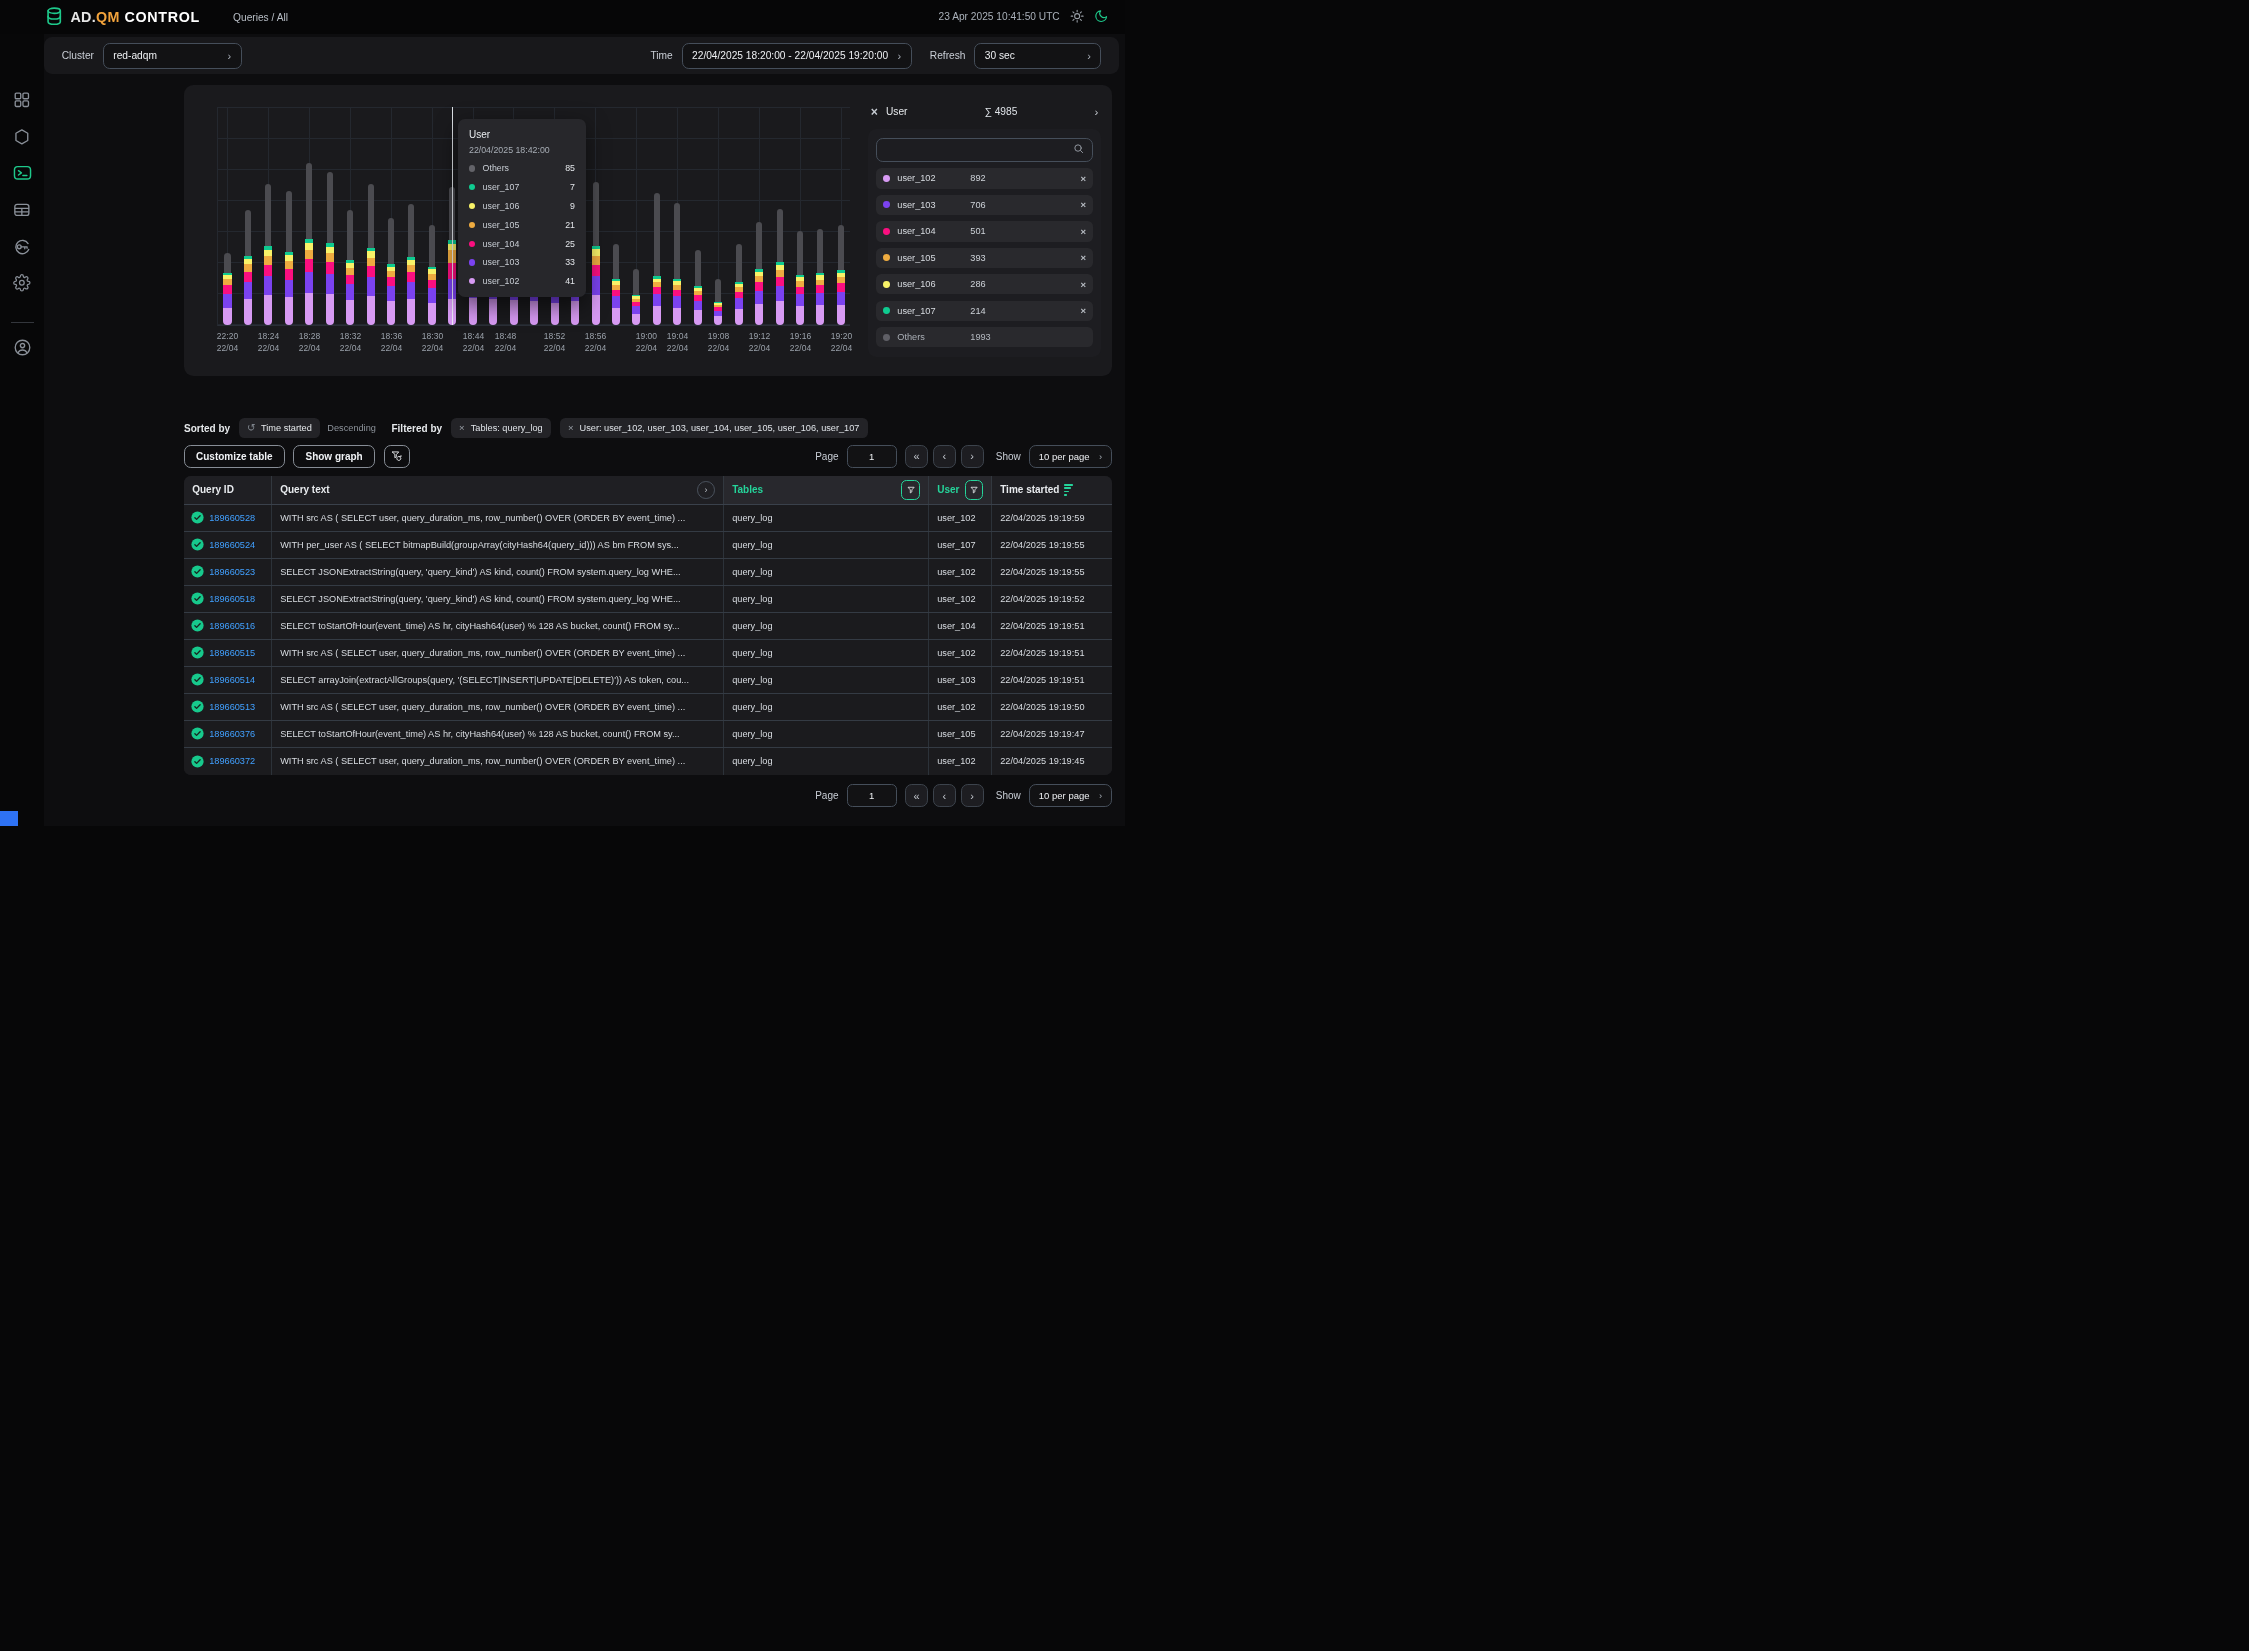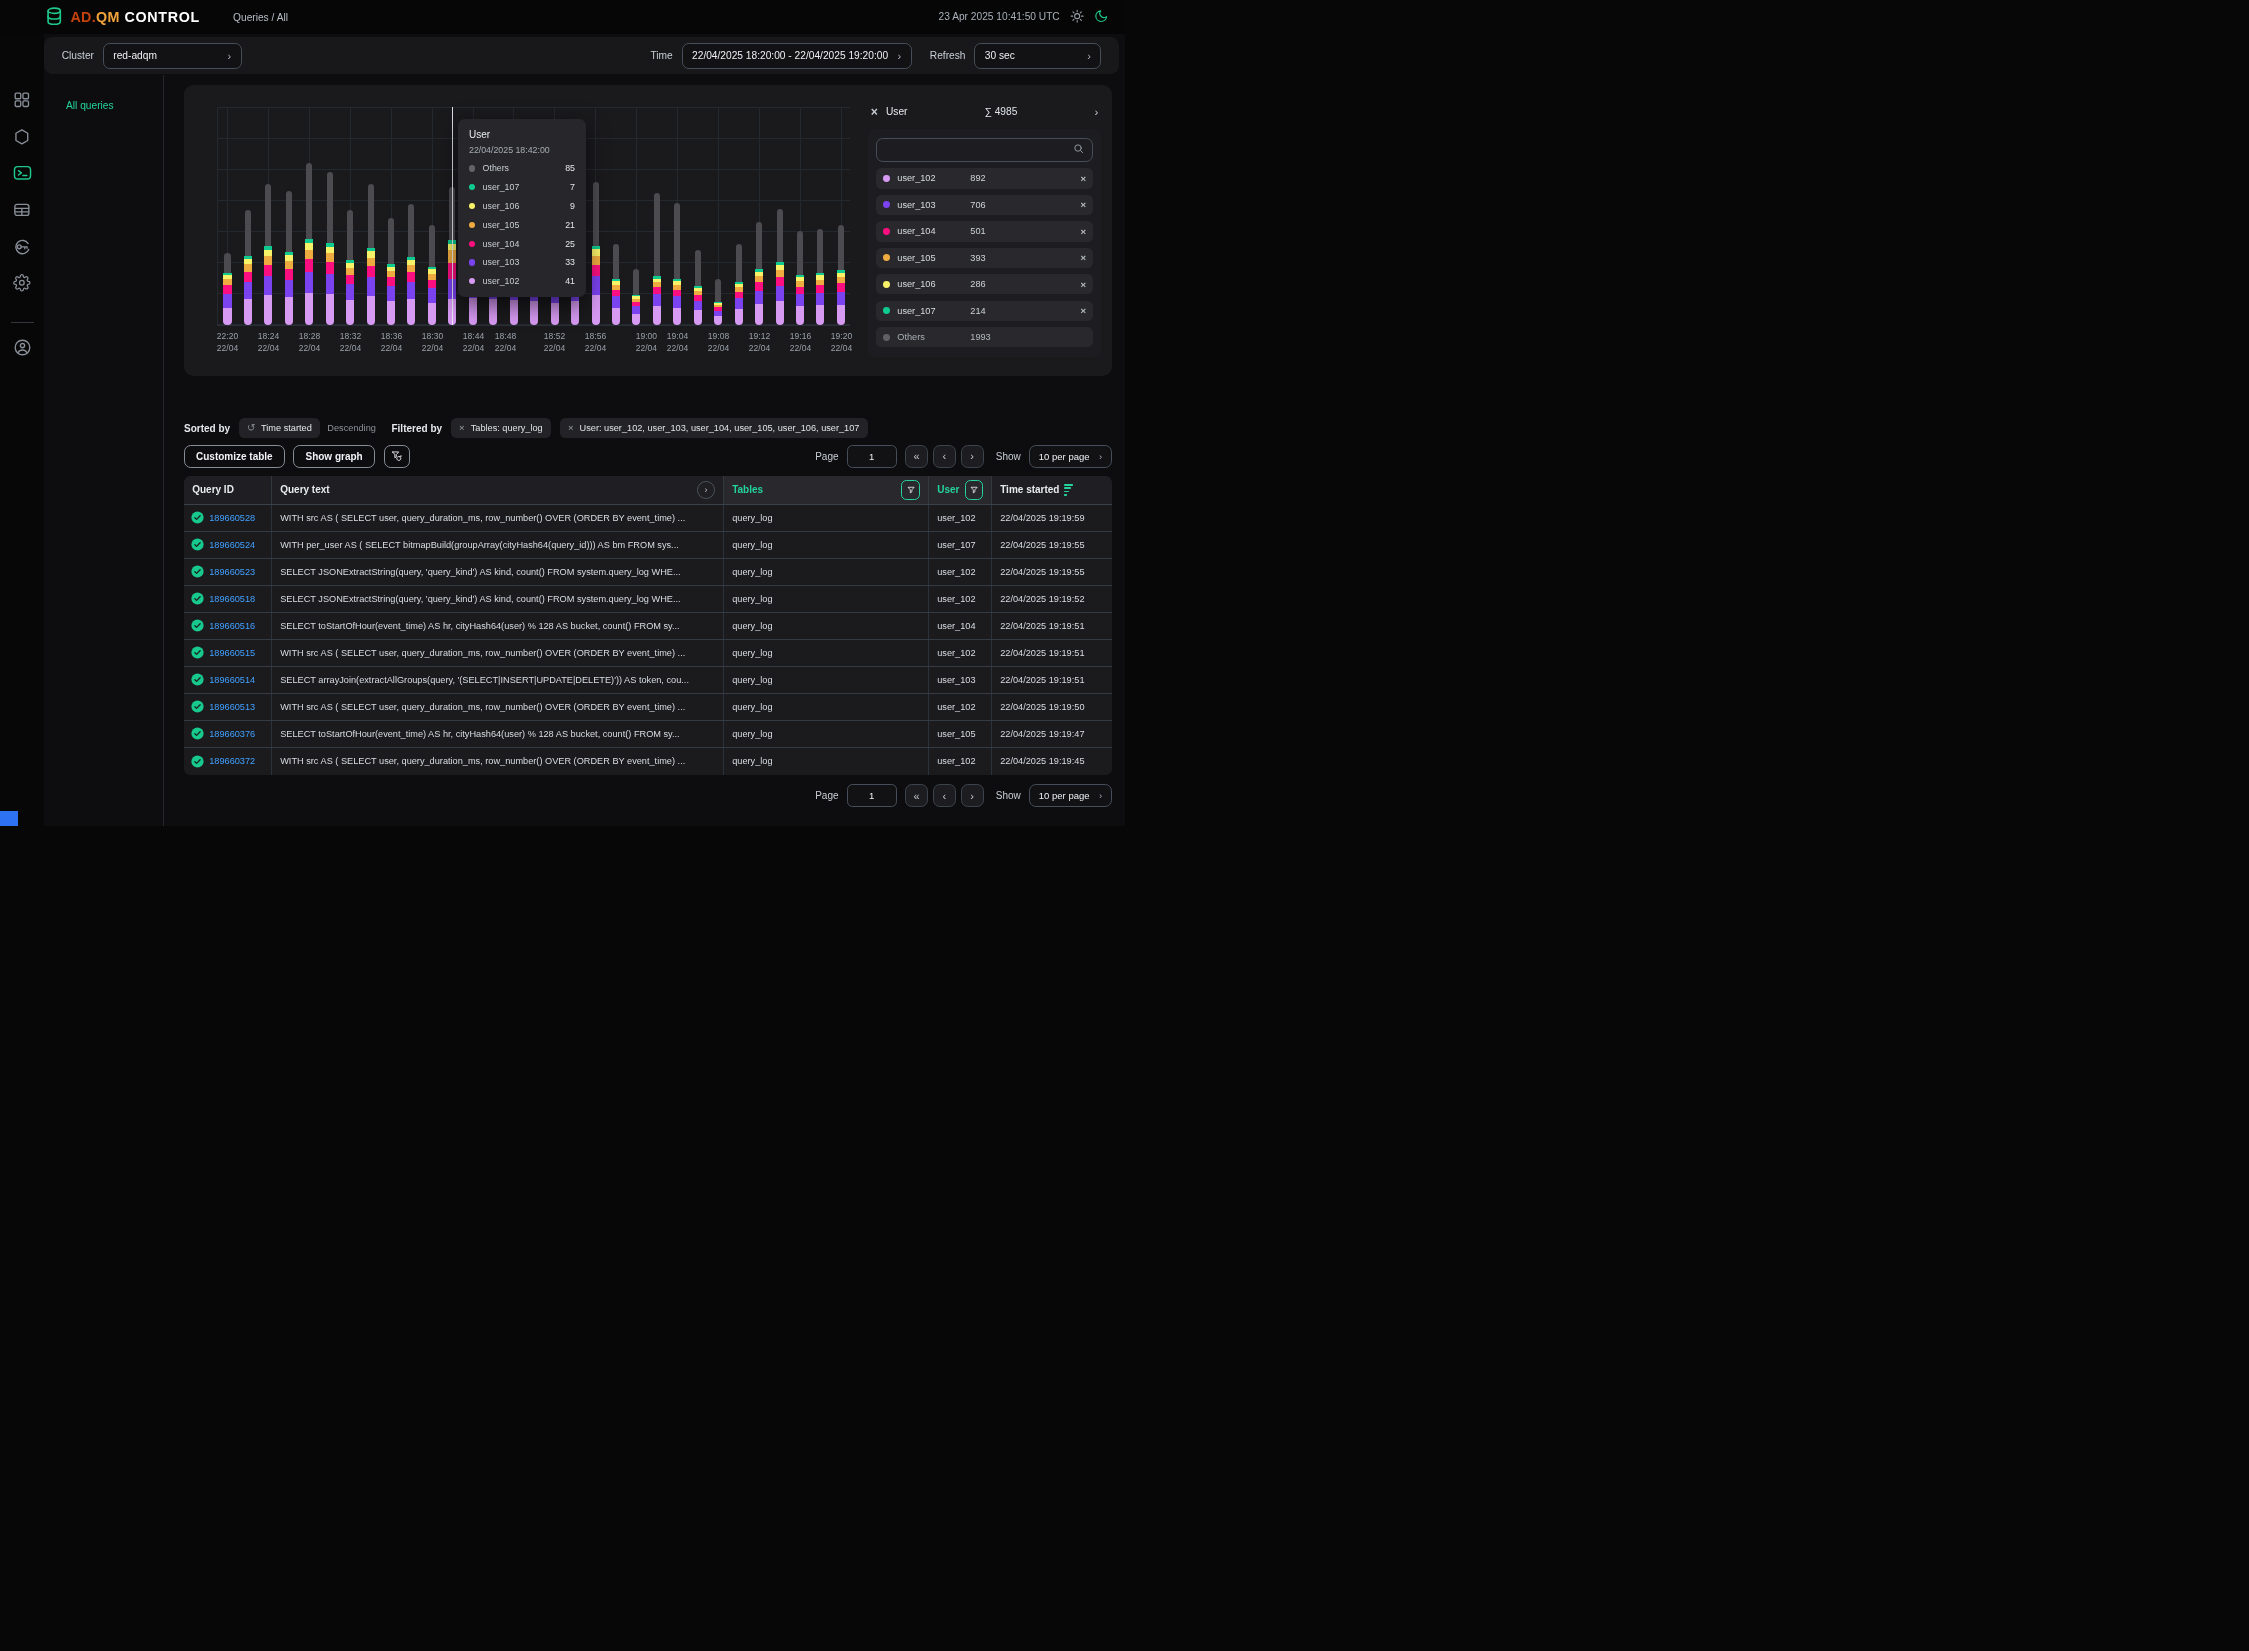--- a/index.html
+++ b/index.html
@@ -4,21 +4,21 @@
 <style>
   * { margin:0; padding:0; box-sizing:border-box; }
   html,body { background:#070708; }
   body { font-family:"Liberation Sans", sans-serif; }
   .app { position:relative; width:1125px; height:826px; background:#0d0d0f; overflow:hidden; }
 
   
   .topbar { position:absolute; top:0; left:0; right:0; height:34px; background:#060607; display:flex; align-items:center; padding:0 16.3px 0 44px; z-index:10; }
   .brand { display:flex; align-items:center; gap:6.1px; }
   .brand-text { font-size:14.3px; font-weight:700; letter-spacing:0.3px; }
-  .brand-ad { color:#c2410c;margin-top:16px; } .brand-qm { color:#f2a33c; } .brand-ctl { color:#ffffff; margin-left:4.8px; letter-spacing:0.7px; }
+  .brand-ad { color:#e5e5e5;margin-top:16px; } .brand-qm { color:#f2a33c; } .brand-ctl { color:#ffffff; margin-left:4.8px; letter-spacing:0.7px; }
   .breadcrumb { color:#b9bfc7; font-size:10.2px; margin-left:33px; }
   .top-right { margin-left:auto; display:flex; align-items:center; gap:10.2px; }
   .datetime { color:#aab1ba; font-size:10.2px; }
 
   
   .controls { position:absolute; left:44px; top:37px; width:1075px; height:37px; background:#18181b; border-radius:8.2px; display:flex; align-items:center; padding:0 17.7px; gap:8.8px; z-index:9; }
   .c-label { color:#c9ced6; font-size:10.2px; }
   .select { height:26px; background:#121214; border:0.7px solid #454e5a; border-radius:6.8px; display:flex; align-items:center; padding:0 9.5px; color:#eef0f3; font-size:10.2px; }
   .select .chev { margin-left:auto; color:#aab1ba; font-size:11px; padding-left:8.2px; }
   .sel-cluster { width:139px; }
@@ -216,23 +216,20 @@
     <div class="rail-divider"></div>
     <span class="rail-avatar">
       <svg width="19" height="19" viewBox="0 0 24 24" fill="none" stroke="#8a9099" stroke-width="1.7" stroke-linecap="round">
         <circle cx="12" cy="12" r="9.2"></circle>
         <circle cx="12" cy="9.6" r="2.7"></circle>
         <path d="M6.4 18.6a6.3 6.3 0 0 1 11.2 0"></path>
       </svg>
     </span>
   </div>
 
-  <div class="subsidebar">
-    <div class="all-queries">All queries</div>
-  </div>
 
   <div class="content">
 
     <div class="chart-card">
       <div class="plot">
 
         <div class="tooltip" style="left: 240px;">
           <div class="tt-title">User</div>
           <div class="tt-time">22/04/2025 18:42:00</div>
           <div>

